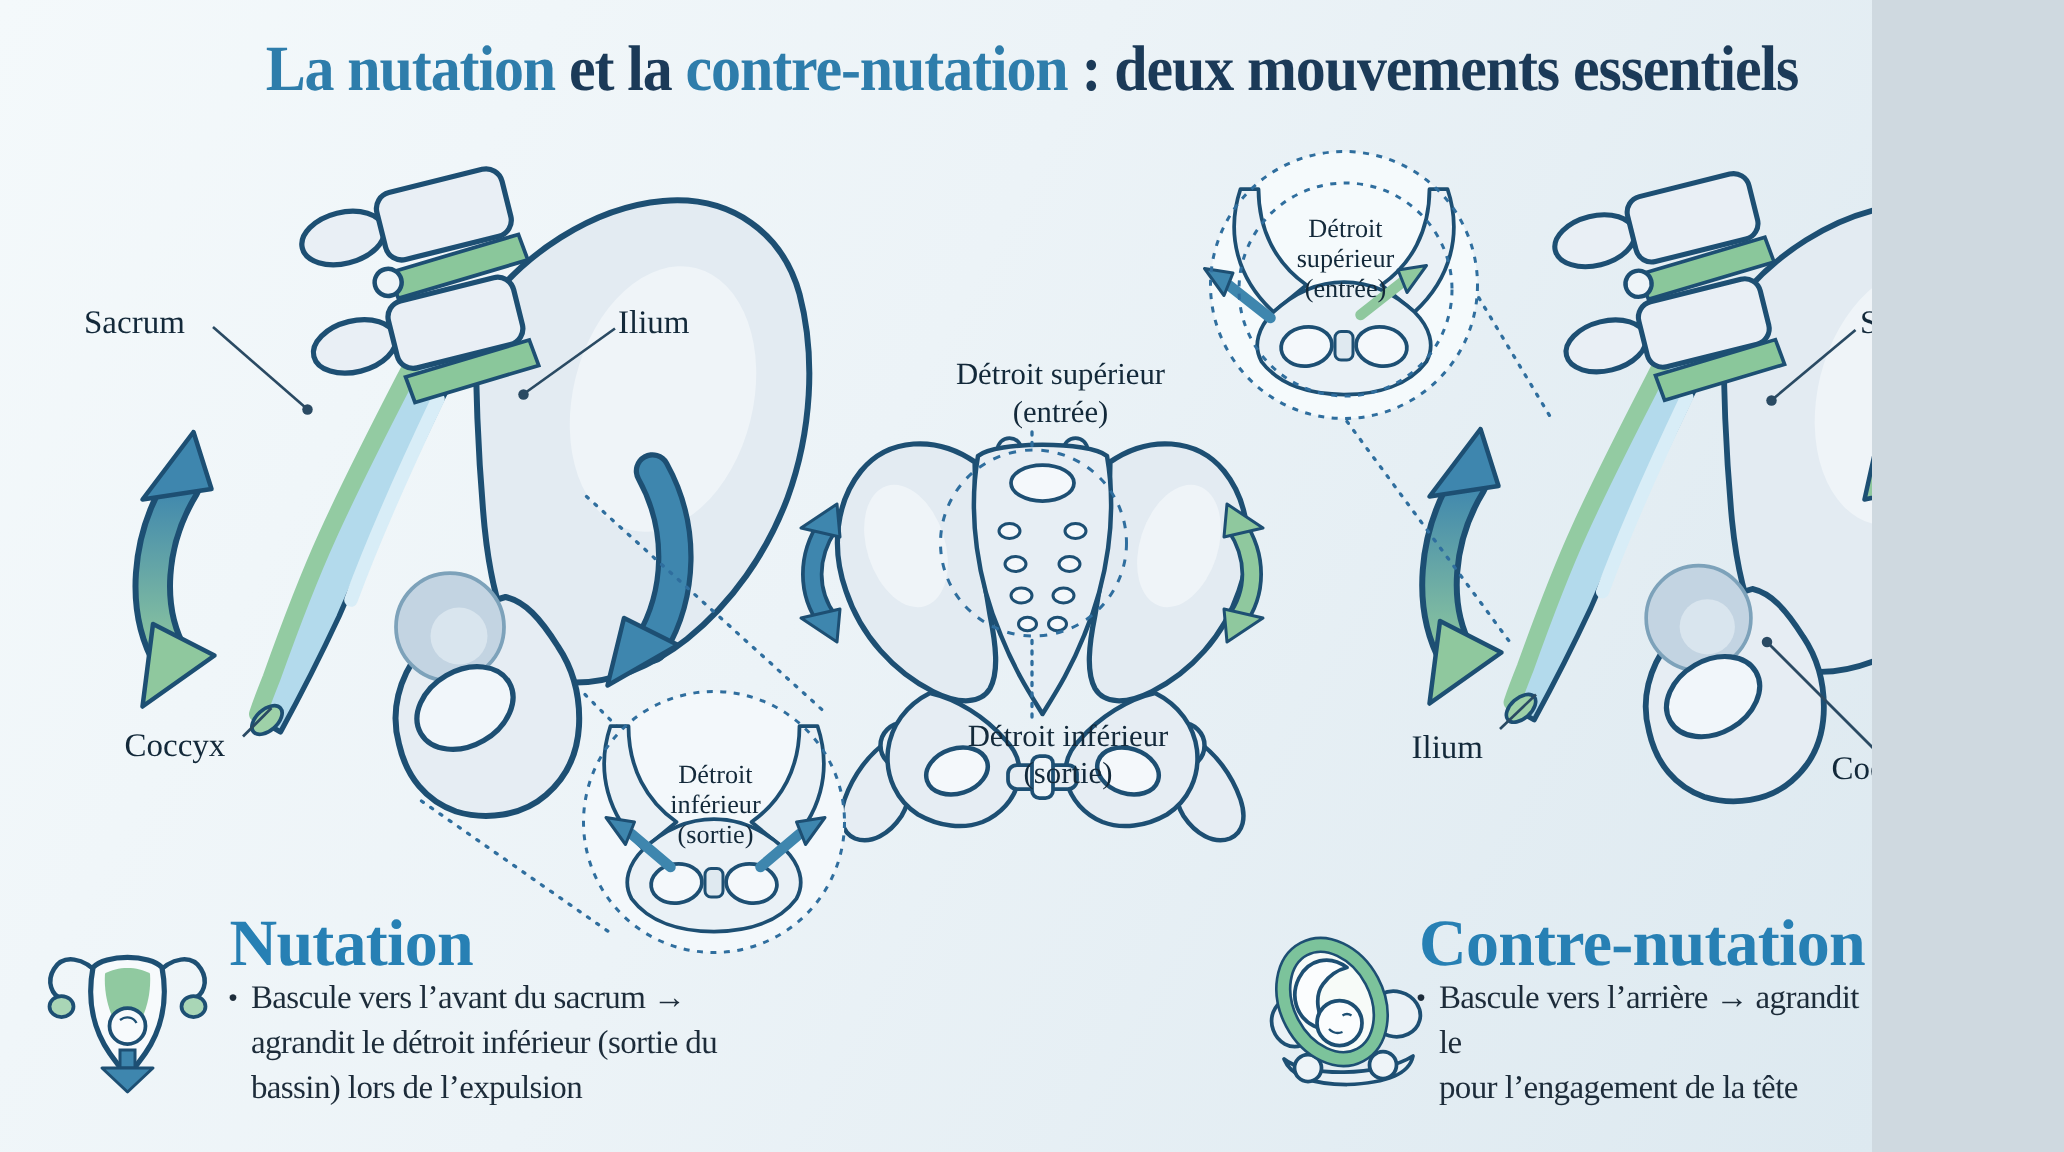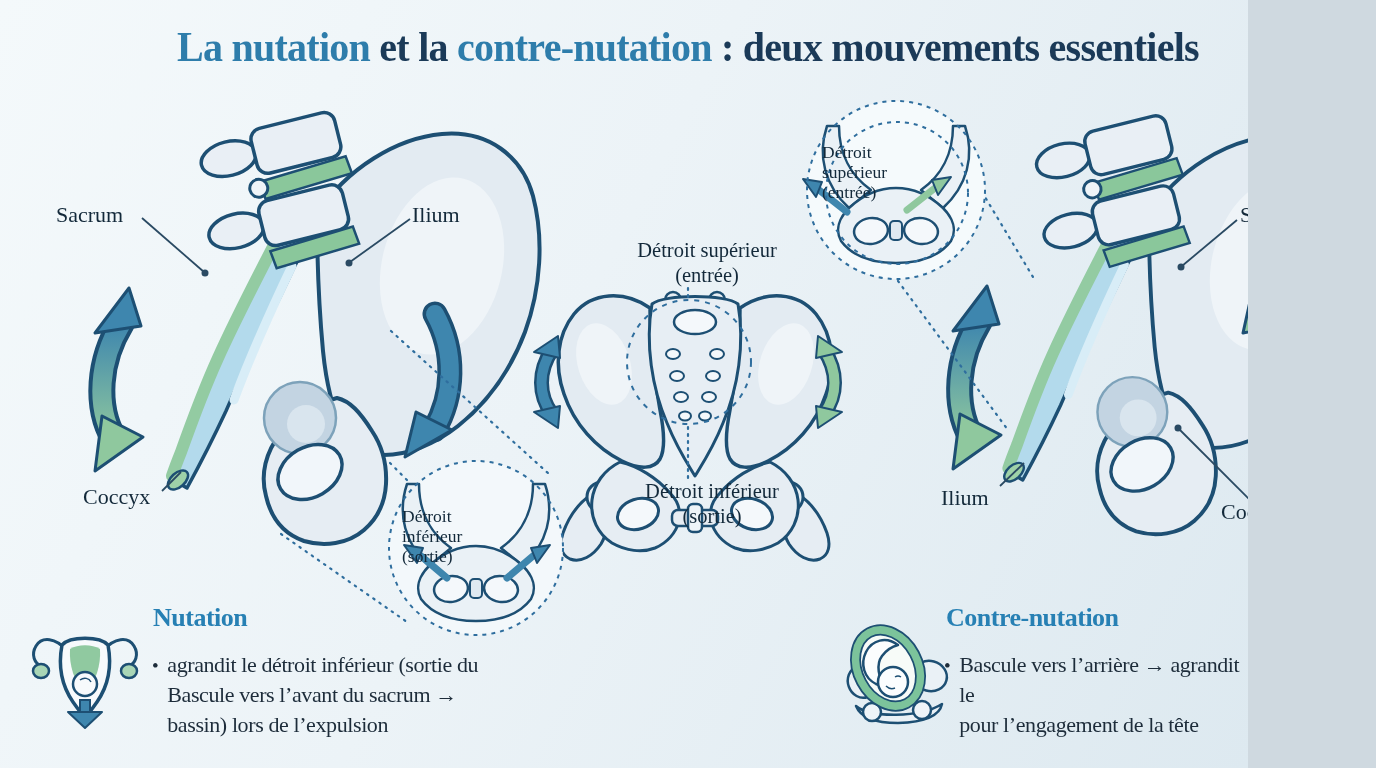--- a/index.html
+++ b/index.html
@@ -11,22 +11,22 @@
   svg.art{position:absolute;left:0;top:0;z-index:1;}
   .txt{position:absolute;z-index:2;}
   .title{
     top:22px;left:0;width:1376px;text-align:center;font-weight:bold;
     font-size:43px;letter-spacing:-0.8px;white-space:pre;transform:scaleX(0.93);
   }
   .title .blue{color:#2e7dab;}
   .title .navy{color:#1b3a58;}
   .lbl{font-size:22px;color:#13293a;text-align:right;}
   .c-label{width:260px;text-align:center;font-size:20.5px;line-height:25px;color:#13293a;}
-  .inset-label{width:150px;text-align:left;font-size:17.5px;line-height:20px;color:#13293a;}
-  .section-h{font-size:26px;font-weight:bold;color:#2780b4;letter-spacing:-0.5px;}
+  .inset-label{width:150px;text-align:center;font-size:17.5px;line-height:20px;color:#13293a;}
+  .section-h{font-size:44px;font-weight:bold;color:#2780b4;letter-spacing:-0.5px;}
   .bullets{display:flex;gap:9px;font-size:22px;line-height:30px;color:#1d2c3a;letter-spacing:-0.4px;}
   .bullets .dot{font-size:19px;line-height:31px;}
 </style>
 </head>
 <body>
 
 <div class="canvas">
 
   <svg class="art" width="1376" height="768" viewBox="0 0 1376 768">
     <defs>
@@ -254,22 +254,22 @@
   <div class="txt inset-label" style="left:822px;top:142px;">
     <div>Détroit</div>
     <div>supérieur</div>
     <div>(entrée)</div>
   </div>
 
   <div class="txt section-h" style="left:153px;top:603px;">Nutation</div>
   <div class="txt bullets" style="left:152px;top:650px;">
     <span class="dot">•</span>
     <div>
+      <div>Bascule vers l’avant du sacrum →</div>
       <div>agrandit le détroit inférieur (sortie du</div>
-      <div>Bascule vers l’avant du sacrum →</div>
       <div>bassin) lors de l’expulsion</div>
     </div>
   </div>
 
   <div class="txt section-h" style="left:946px;top:603px;">Contre-nutation</div>
   <div class="txt bullets" style="left:944px;top:650px;">
     <span class="dot">•</span>
     <div>
       <div>Bascule vers l’arrière → agrandit le</div>
       <div>pour l’engagement de la tête</div>

